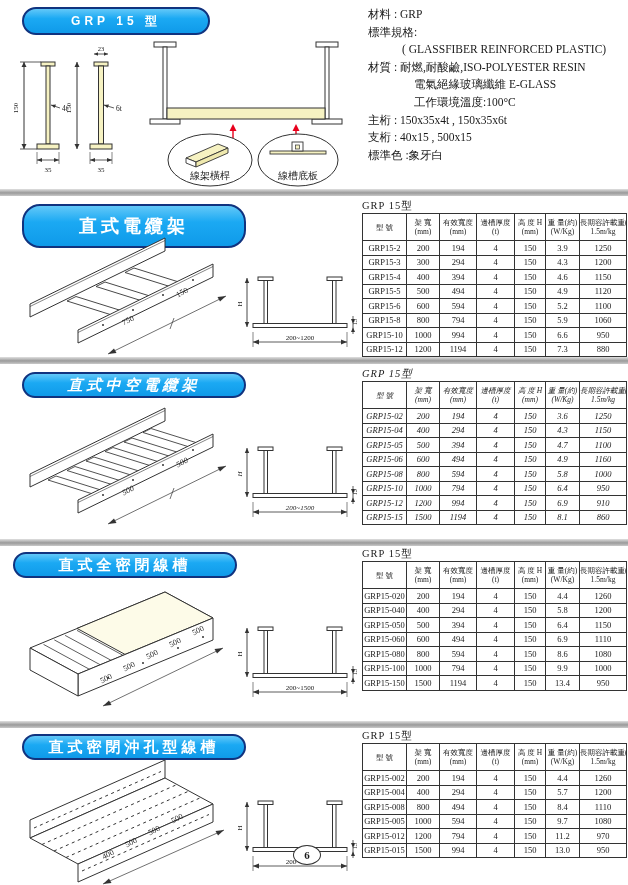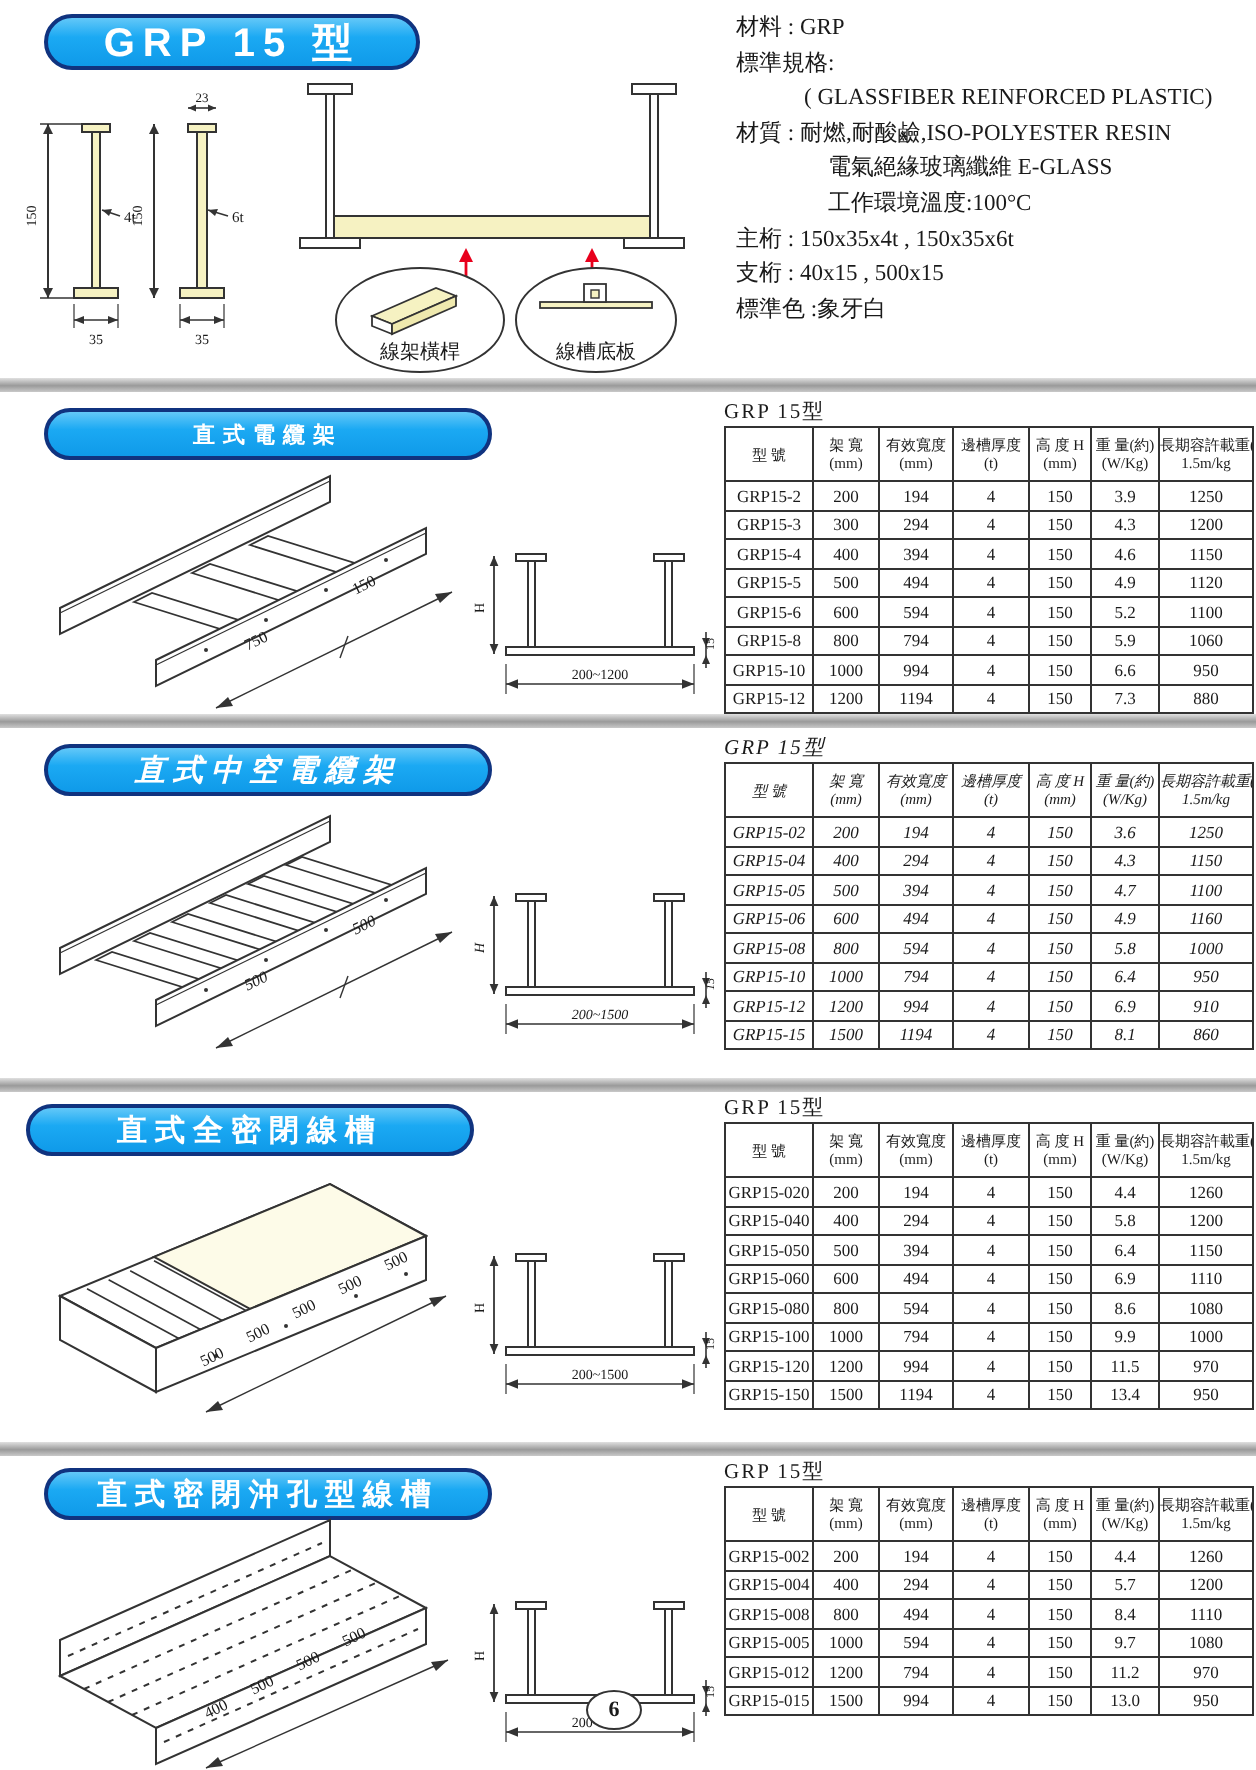--- a/index.html
+++ b/index.html
@@ -28,21 +28,21 @@
   svg text{font-family:"Liberation Serif","DejaVu Serif",serif;fill:#1a1a1a;}
   .pagenum{position:absolute;left:293px;top:845px;width:26px;height:18px;border:1.5px solid #333;
            border-radius:50%;display:flex;align-items:center;justify-content:center;
            font-size:11px;font-weight:bold;background:#fff;}
 </style>
 </head>
 <body>
 
 <div class="page">
 
-  <div class="oval" style="left:22px;top:7px;width:188px;height:28px;font-size:20px;">
+  <div class="oval" style="left:22px;top:7px;width:188px;height:28px;font-size:12px;">
     <span>GRP 15 型</span>
   </div>
 
   <svg style="left:10px;top:46px;" width="120" height="134" viewBox="0 0 120 134">
 
     <rect x="31" y="16" width="14" height="4" fill="#f6f2c2" stroke="#333" stroke-width="1"></rect>
     <rect x="36" y="20" width="4" height="78" fill="#f6f2c2" stroke="#333" stroke-width="1"></rect>
     <rect x="27" y="98" width="22" height="5" fill="#f6f2c2" stroke="#333" stroke-width="1"></rect>
     <line x1="14" y1="16" x2="14" y2="103" stroke="#333" stroke-width="1"></line>
     <line x1="10" y1="16" x2="31" y2="16" stroke="#333" stroke-width="0.8"></line>
@@ -126,21 +126,21 @@
     <div>支桁 :  40x15  , 500x15</div>
     <div>標準色 :象牙白</div>
   </div>
 
   <div class="sep" style="top:189px;"></div>
   <div class="sep" style="top:357px;"></div>
   <div class="sep" style="top:539px;"></div>
   <div class="sep" style="top:721px;"></div>
 
   <div style="position:absolute;left:0;top:198px;width:628px;height:159px;">
-    <div class="oval" style="left:22px;top:6px;width:224px;height:26px;font-size:11px;">
+    <div class="oval" style="left:22px;top:6px;width:224px;height:44px;font-size:18px;">
       <span>直式電纜架</span>
     </div>
     <svg style="left:8px;top:30px;" width="240" height="128" viewBox="0 0 240 128">
       <polygon points="22,76 157,10 157,23 22,89" fill="#fff" stroke="#333" stroke-width="1"></polygon>
       <line x1="22" y1="78.5" x2="157" y2="12.5" stroke="#333" stroke-width="0.6"></line>
       <polygon points="59,73 107,88 116,83.5 68,68.5" fill="#fff" stroke="#333" stroke-width="0.9"></polygon>
       <polygon points="88,58.5 136,73.5 145,69 97,54" fill="#fff" stroke="#333" stroke-width="0.9"></polygon>
       <polygon points="117,44.5 165,59.5 174,55 126,40" fill="#fff" stroke="#333" stroke-width="0.9"></polygon>
       <polygon points="70,102 205,36 205,49 70,115" fill="#fff" stroke="#333" stroke-width="1"></polygon>
       <line x1="70" y1="104.5" x2="205" y2="38.5" stroke="#333" stroke-width="0.6"></line>
@@ -605,29 +605,20 @@
           <tr>
             <td>GRP15-100</td>
             <td>1000</td>
             <td>794</td>
             <td>4</td>
             <td>150</td>
             <td>9.9</td>
             <td>1000</td>
           </tr>
           <tr>
-            <td>GRP15-120</td>
-            <td>1200</td>
-            <td>994</td>
-            <td>4</td>
-            <td>150</td>
-            <td>11.5</td>
-            <td>970</td>
-          </tr>
-          <tr>
             <td>GRP15-150</td>
             <td>1500</td>
             <td>1194</td>
             <td>4</td>
             <td>150</td>
             <td>13.4</td>
             <td>950</td>
           </tr>
         </tbody>
     </table>

